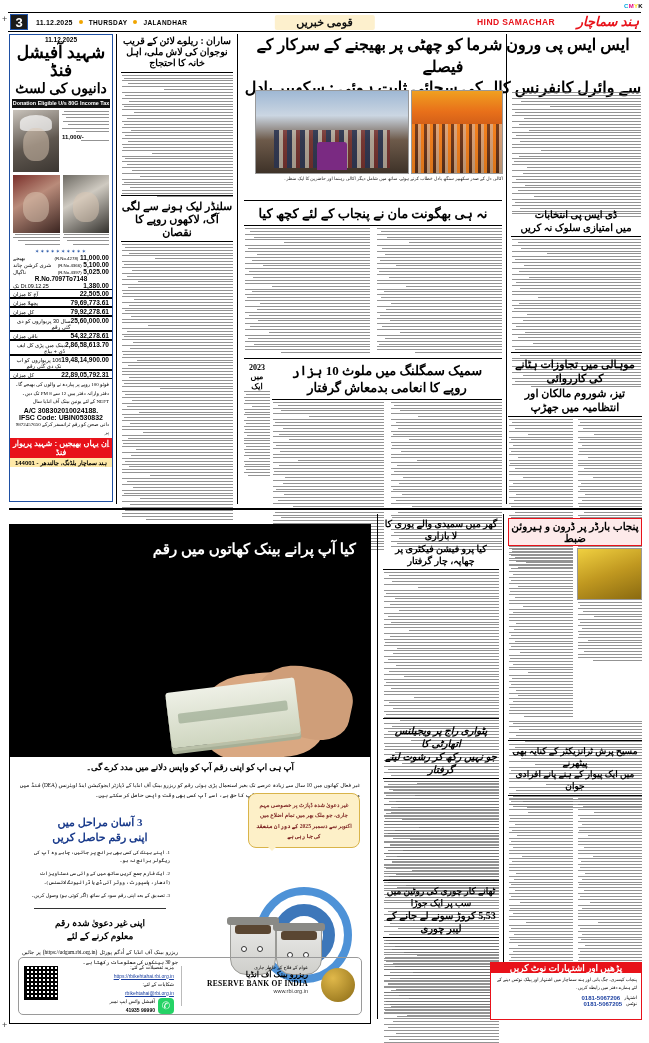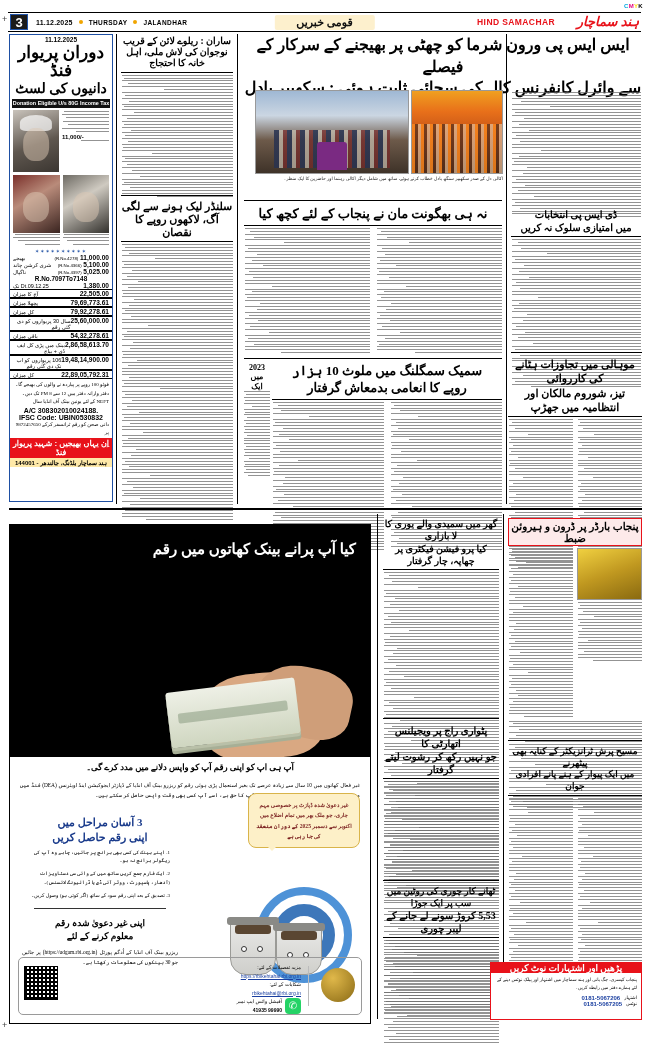--- a/index.html
+++ b/index.html
@@ -177,21 +177,21 @@
     <div class="hday">THURSDAY</div>
     <span class="hdot"></span>
     <div class="hcity">JALANDHAR</div>
     <div class="centertag">قومی خبریں</div>
     <div class="hindsam">HIND SAMACHAR</div>
     <div class="masthead-ur">ہند سماچار</div>
   </div>
 
   <div class="fundbox">
     <div class="fund-date">11.12.2025</div>
-    <div class="fund-title">دوران پریوار فنڈ</div>
+    <div class="fund-title">شہید آفیشل فنڈ</div>
     <div class="fund-sub">دانیوں کی لسٹ</div>
     <div class="fund-elig">Donation Eligible U/s 80G Income Tax</div>
 
     <div style="display:flex;padding:0 3px;gap:3px;">
       <div class="photo bw" style="width:46px;height:62px;">
         <div class="turban"></div>
         <div class="face"></div>
       </div>
       <div style="flex:1;">
         <div class="body-lines ur" style="padding-top:1px;">
@@ -1022,20 +1022,26 @@
         <div class="contact-l" style="color:#1a3fa0;text-decoration:underline;">rbikehtahai@rbi.org.in</div>
         <div style="display:flex; align-items:center; justify-content:flex-end; gap:3px;">
           <div class="contact-l" style="text-align:right;">
             <div>آفیشل واٹس ایپ نمبر</div>
             <div style="font-weight:bold;">99990 41935</div>
           </div>
           <div class="wa">✆</div>
         </div>
       </div>
       <div class="vsep"></div>
+      <div style="flex:1.1; padding:7px 5px 0 0; text-align:right;">
+        <div class="rbi-issue">عوام کے فلاح کے خاطر جاری</div>
+        <div class="rbi-name-ur">ریزرو بینک آف انڈیا</div>
+        <div class="rbi-name-en">RESERVE BANK OF INDIA</div>
+        <div class="rbi-url">www.rbi.org.in</div>
+      </div>
       <div class="rbi-seal"></div>
     </div>
   </div>
 
   <div class="rule-v" style="left:377px; top:514px; height:505px;"></div>
 
   <div class="col" style="left:383px; top:518px; width:116px;">
     <div class="story-h" style="font-size:9.5px; line-height:1.3;">گھر میں سمیدی والے یوری کا لا بازاری</div>
     <div class="story-h" style="font-size:9.5px; line-height:1.3;">کیا پرو فیشن فیکٹری پر چھاپہ، چار گرفتار</div>
     <div class="hl-rule"></div>
@@ -1149,21 +1155,21 @@
         <i style="width:99%"></i>
         <i style="width:96%"></i>
         <i style="width:99%"></i>
         <i style="width:88%"></i>
         <i style="width:99%"></i>
         <i style="width:90%"></i>
     </div>
   </div>
 
   <div class="rule-h" style="left:383px; top:718px; width:116px;"></div>
-  <div class="col" style="left:383px; top:724px; width:116px;">
+  <div class="col" style="left:383px; top:724px; width:116px;font-style:italic;">
     <div class="story-h" style="font-size:10px; line-height:1.3;">پٹواری راج پر ویجیلنس اتھارٹی کا</div>
     <div class="story-h" style="font-size:10px; line-height:1.3;">جو نہیں رکھ کر رشوت لیتے گرفتار</div>
     <div class="hl-rule"></div>
     <div class="body-lines dense ur">
       <i style="width:99%"></i>
         <i style="width:96%"></i>
         <i style="width:99%"></i>
         <i style="width:91%"></i>
         <i style="width:99%"></i>
         <i style="width:72%"></i>

